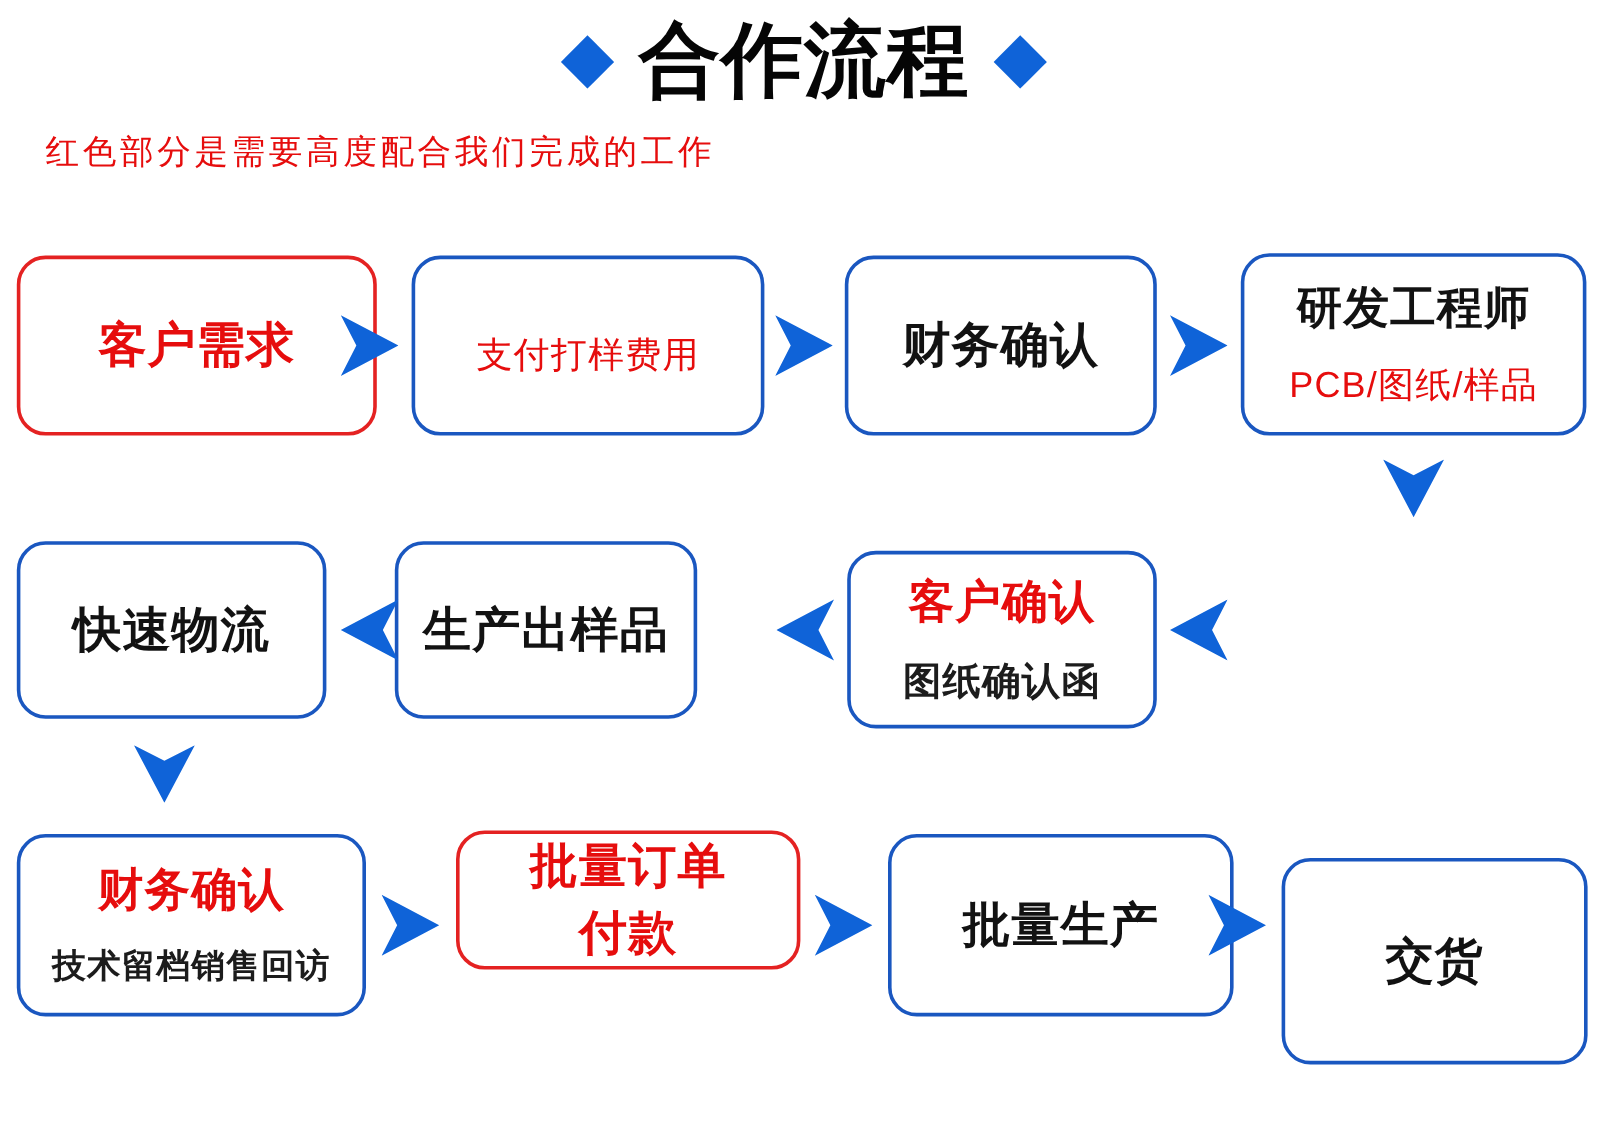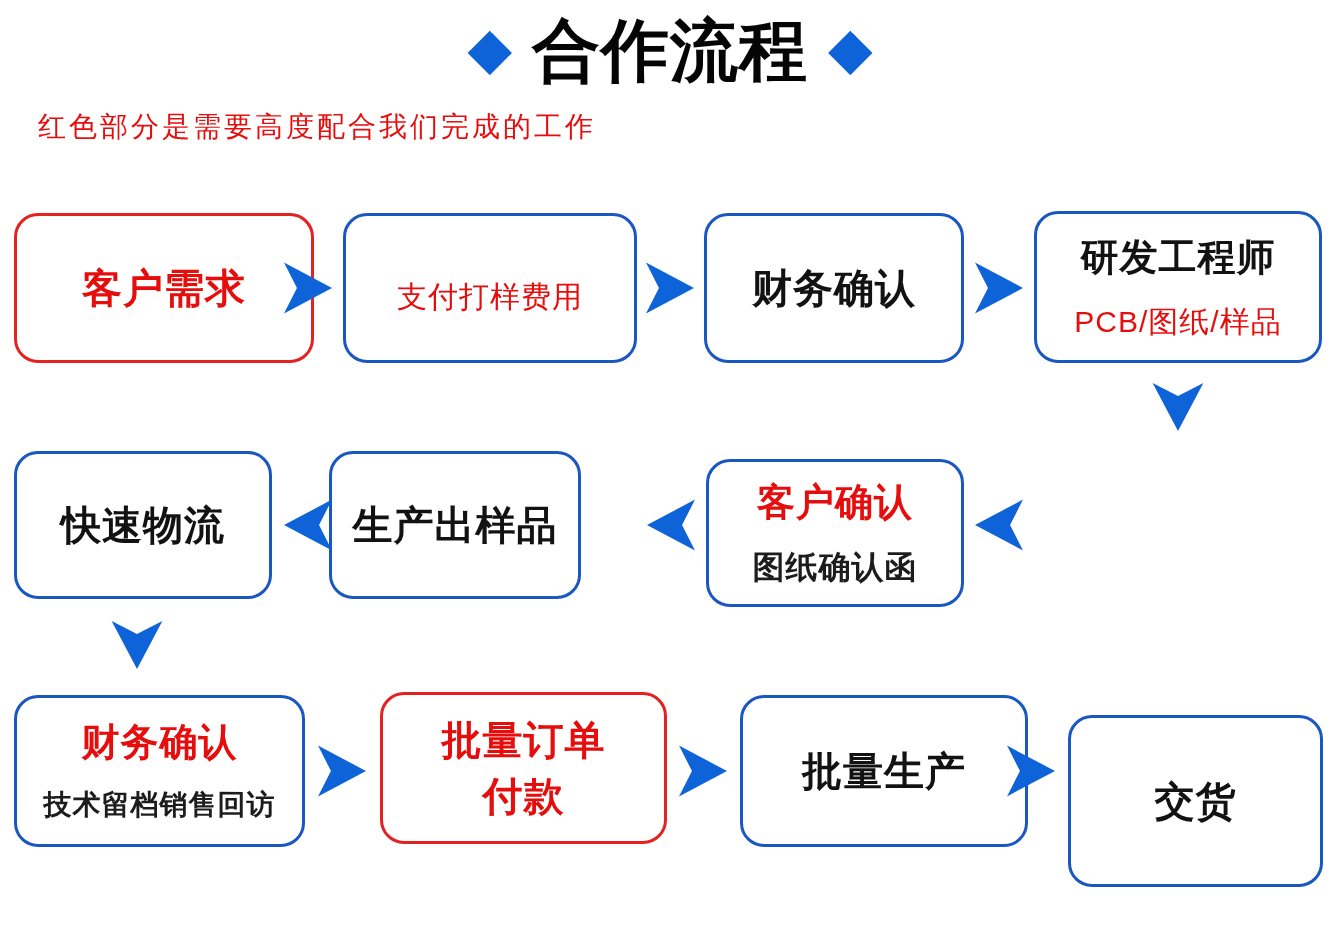--- a/index.html
+++ b/index.html
@@ -127,21 +127,21 @@
 
   <div class="node" style="left:14px;top:695px;width:291px;height:152px">
     <div class="nt red fs38">财务确认</div>
     <div class="ns dark fs28">技术留档销售回访</div>
   </div>
 
   <svg class="arrow h" style="left:318px;top:744px" viewBox="0 0 100 100" preserveAspectRatio="none">
       <polygon points="0,3 100,50 0,97 27,50"></polygon>
     </svg>
 
-  <div class="node red-border" style="left:380px;top:692px;width:287px;height:152px">
+  <div class="node red-border" style="left:380px;top:692px;width:287px;height:116px">
     <div class="nt red">批量订单</div>
     <div class="nt red">付款</div>
   </div>
 
   <svg class="arrow h" style="left:679px;top:744px" viewBox="0 0 100 100" preserveAspectRatio="none">
       <polygon points="0,3 100,50 0,97 27,50"></polygon>
     </svg>
 
   <div class="node" style="left:740px;top:695px;width:288px;height:152px">
     <div class="nt">批量生产</div>

